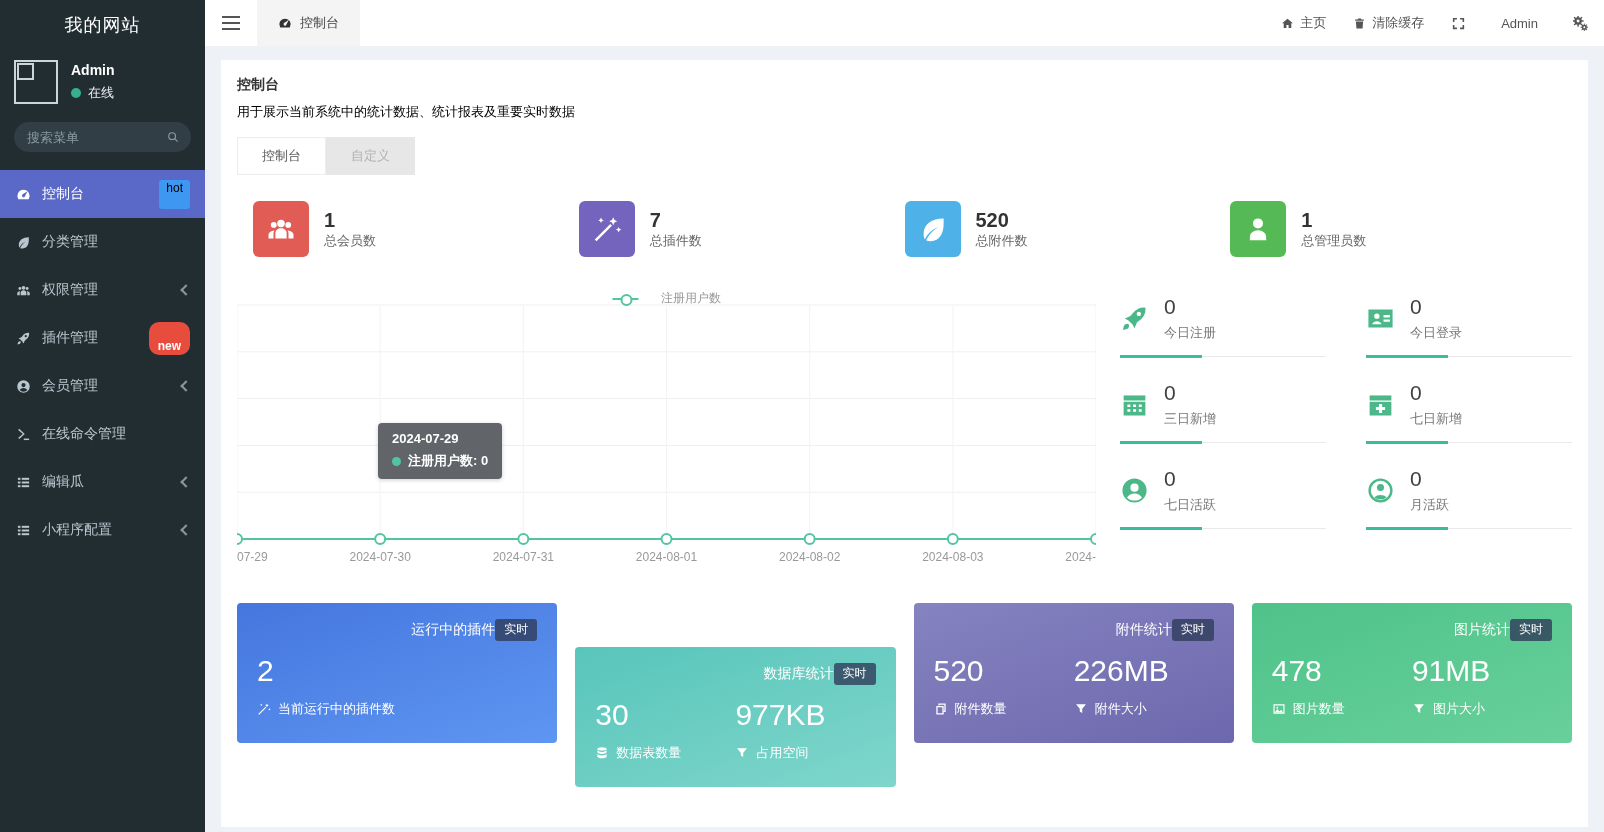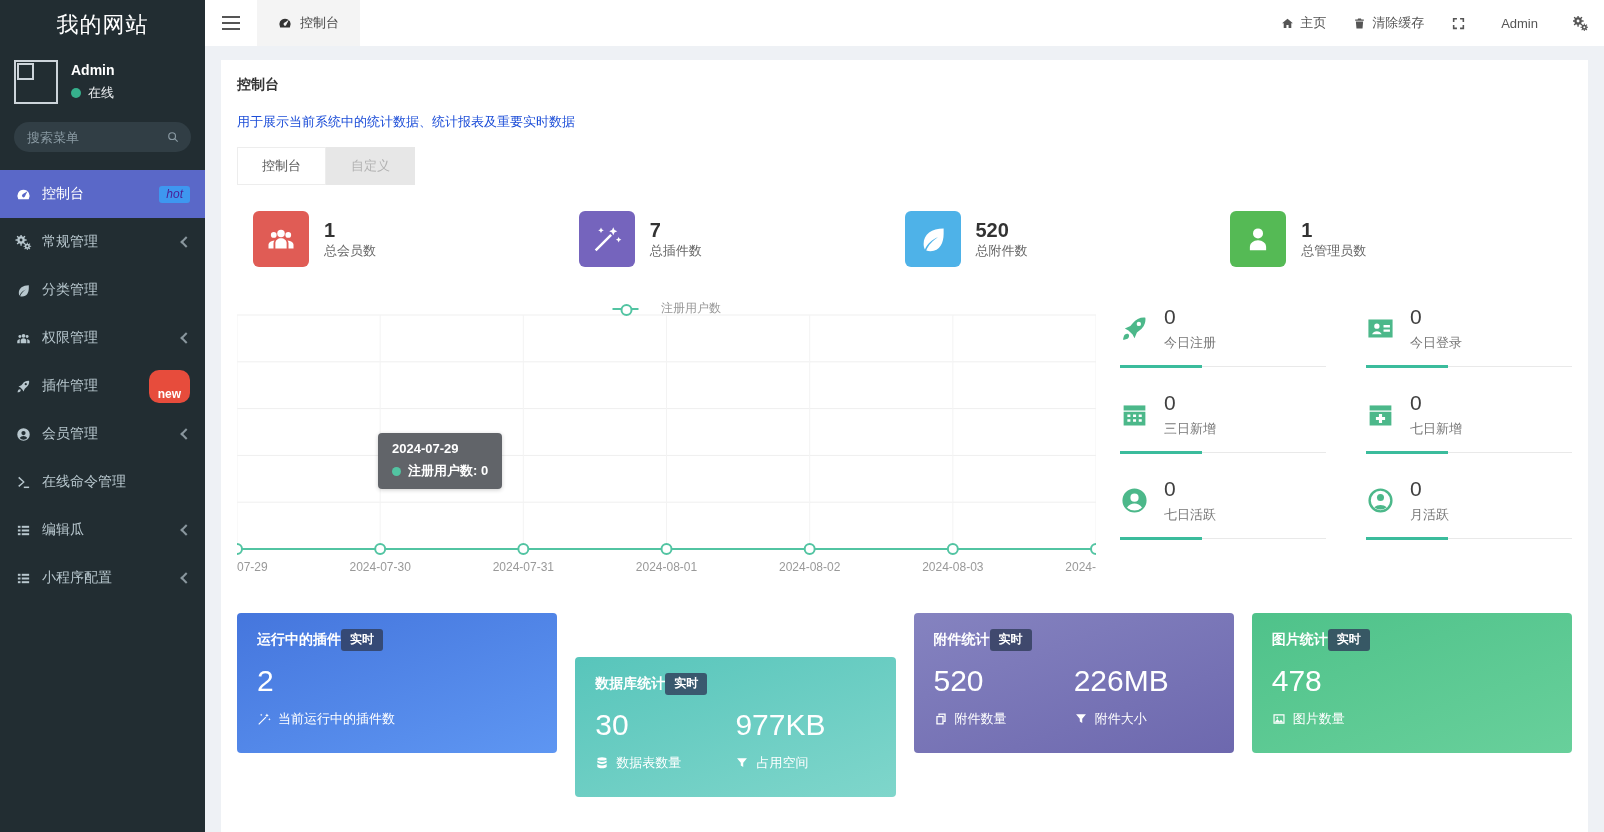--- a/index.html
+++ b/index.html
@@ -9,39 +9,39 @@
     --sidebar-bg:#222d32; --sidebar-active:#5a68c8; --hot:#3e97f0; --new:#e74c3c;
     --online:#36b08c; --accent:#4cb88a; --underline:#3bbc9c; --line:#52c4a2;
   }
   .ic{ width:1em; height:1em; fill:currentColor; display:inline-block; vertical-align:middle; }
 
   .app{ display:flex; width:100%; height:100%; }
 
   
   .sidebar{ width:205px; min-width:205px; background:var(--sidebar-bg); color:#b8c7ce; display:flex; flex-direction:column; }
   .side-title{ height:50px; display:flex; align-items:center; justify-content:center;
-    color:#fff; font-size:22px; letter-spacing:1px; }
+    color:#fff; font-size:18px; letter-spacing:1px; }
   .user-panel{ display:flex; align-items:center; gap:13px; padding:10px 14px 12px; }
   .avatar{ width:44px; height:44px; border:2px solid #cdd4da; position:relative; flex:none; }
   .avatar::before{ content:""; position:absolute; left:1px; top:1px; width:13px; height:13px; border:2px solid #cdd4da; }
   .user-name{ color:#fff; font-weight:bold; font-size:14px; }
   .user-status{ display:flex; align-items:center; gap:7px; margin-top:6px; font-size:13px; color:#eceff1; }
   .dot{ width:10px; height:10px; border-radius:50%; background:var(--online); }
   .search-wrap{ margin:6px 14px 10px; position:relative; }
   .search-wrap input{ width:100%; height:30px; border:none; outline:none; border-radius:15px;
     background:#313e45; color:#dfe7ea; font-size:13px; padding:0 32px 0 13px; font-family:inherit; }
   .search-wrap input::placeholder{ color:#8a9aa3; }
   .search-ic{ position:absolute; right:11px; top:8px; font-size:14px; color:#8a9aa3; }
   .menu{ margin-top:8px; }
   .menu-item{ height:48px; display:flex; align-items:center; gap:10px; padding:0 15px;
     font-size:14px; cursor:pointer; }
   .menu-item .ic{ font-size:15px; width:17px; }
   .menu-item.active{ background:var(--sidebar-active); color:#fff; }
-  .badge-hot{ margin-left:auto; background:var(--hot); color:#4c1d95; font-size:12px;
-    padding:1px 7px 2px; border-radius:3px;font-style:italic; }
+  .badge-hot{ margin-left:auto; background:var(--hot); color:#000000; font-size:12px;
+    padding:1px 7px 14px; border-radius:3px; }
   .badge-new{ margin-left:auto; background:var(--new); color:#fff; font-size:12px; font-weight:bold;
     padding:17px 9px 2px; border-radius:10px; }
   .chev{ margin-left:auto; width:8px; height:8px; border-left:2px solid #8a979e; border-bottom:2px solid #8a979e;
     transform:rotate(45deg); }
 
   
   .main{ flex:1; display:flex; flex-direction:column; min-width:0; }
   .topbar{ height:46px; background:#fff; display:flex; align-items:center; }
   .hamburger{ padding:0 17px; cursor:pointer; display:flex; flex-direction:column; gap:4px; }
   .hamburger span{ width:18px; height:2px; background:#555; display:block; }
@@ -51,21 +51,21 @@
   .top-spacer{ flex:1; }
   .top-right{ display:flex; align-items:center; gap:27px; padding-right:16px; font-size:13px; color:#555; }
   .top-link{ display:flex; align-items:center; gap:6px; cursor:pointer; }
   .top-link .ic{ font-size:13px; color:#555; }
   .top-ic{ font-size:15px; color:#555; cursor:pointer; }
   .top-user{ cursor:pointer; padding:0 8px; }
 
   .content{ flex:1; padding:14px 16px 0; overflow:hidden; }
   .panel{ background:#fff; padding:16px 16px 40px; }
   .pg-title{ font-size:14px; font-weight:bold; color:#333; }
-  .pg-sub{ font-size:13px; color:#1d4ed8; margin-top:19px; }
+  .pg-sub{ font-size:13px; color:#000000; margin-top:9px; }
   .tabs{ display:flex; margin-top:16px; }
   .tab{ padding:9px 24px; font-size:13px; cursor:pointer; border:1px solid transparent; }
   .tab.active{ background:#fff; color:#555; border-color:#ededed; }
   .tab.inactive{ background:#e7e7e7; color:#b2b2b2; border-color:#e7e7e7; }
 
   
   .stat-row{ display:grid; grid-template-columns:repeat(4,1fr); margin-top:26px; padding:0 16px; }
   .stat{ display:flex; align-items:center; gap:15px; }
   .stat-ic{ width:56px; height:56px; border-radius:6px; display:flex; align-items:center; justify-content:center;
     color:#fff; font-size:30px; flex:none; }
@@ -95,21 +95,21 @@
   .mini-top{ display:flex; align-items:center; gap:15px; }
   .mini .ic{ font-size:29px; color:var(--accent); }
   .mini-num{ font-size:21px; color:#3f3f3f; }
   .mini-label{ font-size:13px; color:#777; margin-top:5px; }
   .mini-line{ margin-top:14px; height:1px; background:#e9e9e9; position:relative; }
   .mini-line::before{ content:""; position:absolute; left:0; top:-1px; width:82px; height:3px; background:var(--underline); }
 
   
   .card-row{ display:flex; gap:18px; margin-top:30px; }
   .card{ flex:1; height:140px; border-radius:4px; padding:16px 20px 18px; color:#fff; }
-  .card-head{ display:flex; align-items:center; justify-content:flex-start;font-weight:bold; }
+  .card-head{ display:flex; align-items:center; justify-content:flex-end; }
   .card-title{ font-size:14px; }
   .card-badge{ background:rgba(47,60,90,.8); font-size:12px; padding:2px 9px 3px; border-radius:3px; }
   .card-vals{ display:flex; margin-top:13px; }
   .card-col{ flex:1; }
   .card-val{ font-size:30px; line-height:1.15; }
   .card-vlabel{ display:flex; align-items:center; gap:7px; font-size:13px; margin-top:11px; }
   .card-vlabel .ic{ font-size:14px; }
 </style>
 </head>
 <body>
@@ -245,27 +245,20 @@
           <use href="#i-search"></use>
         </svg>
     </div>
     <nav class="menu">
       <div class="menu-item active">
         <svg class="ic">
             <use href="#i-gauge"></use>
           </svg>
         <span>控制台</span>
         <span class="badge-hot">hot</span>
-      </div>
-      <div class="menu-item">
-        <svg class="ic">
-            <use href="#i-cogs"></use>
-          </svg>
-        <span>常规管理</span>
-        <span class="chev"></span>
       </div>
       <div class="menu-item">
         <svg class="ic">
             <use href="#i-leaf"></use>
           </svg>
         <span>分类管理</span>
       </div>
       <div class="menu-item">
         <svg class="ic">
             <use href="#i-users"></use>
@@ -604,20 +597,29 @@
             <div class="card-vals">
               <div class="card-col">
                 <div class="card-val">478</div>
                 <div class="card-vlabel">
                     <svg class="ic">
                       <use href="#i-image"></use>
                     </svg>
                   <span>图片数量</span>
                   </div>
               </div>
+              <div class="card-col">
+                <div class="card-val">91MB</div>
+                <div class="card-vlabel">
+                    <svg class="ic">
+                      <use href="#i-filter"></use>
+                    </svg>
+                  <span>图片大小</span>
+                  </div>
+              </div>
             </div>
           </div>
         </div>
 
       </div>
     </div>
   </div>
 </div>
 
 </body></html>

